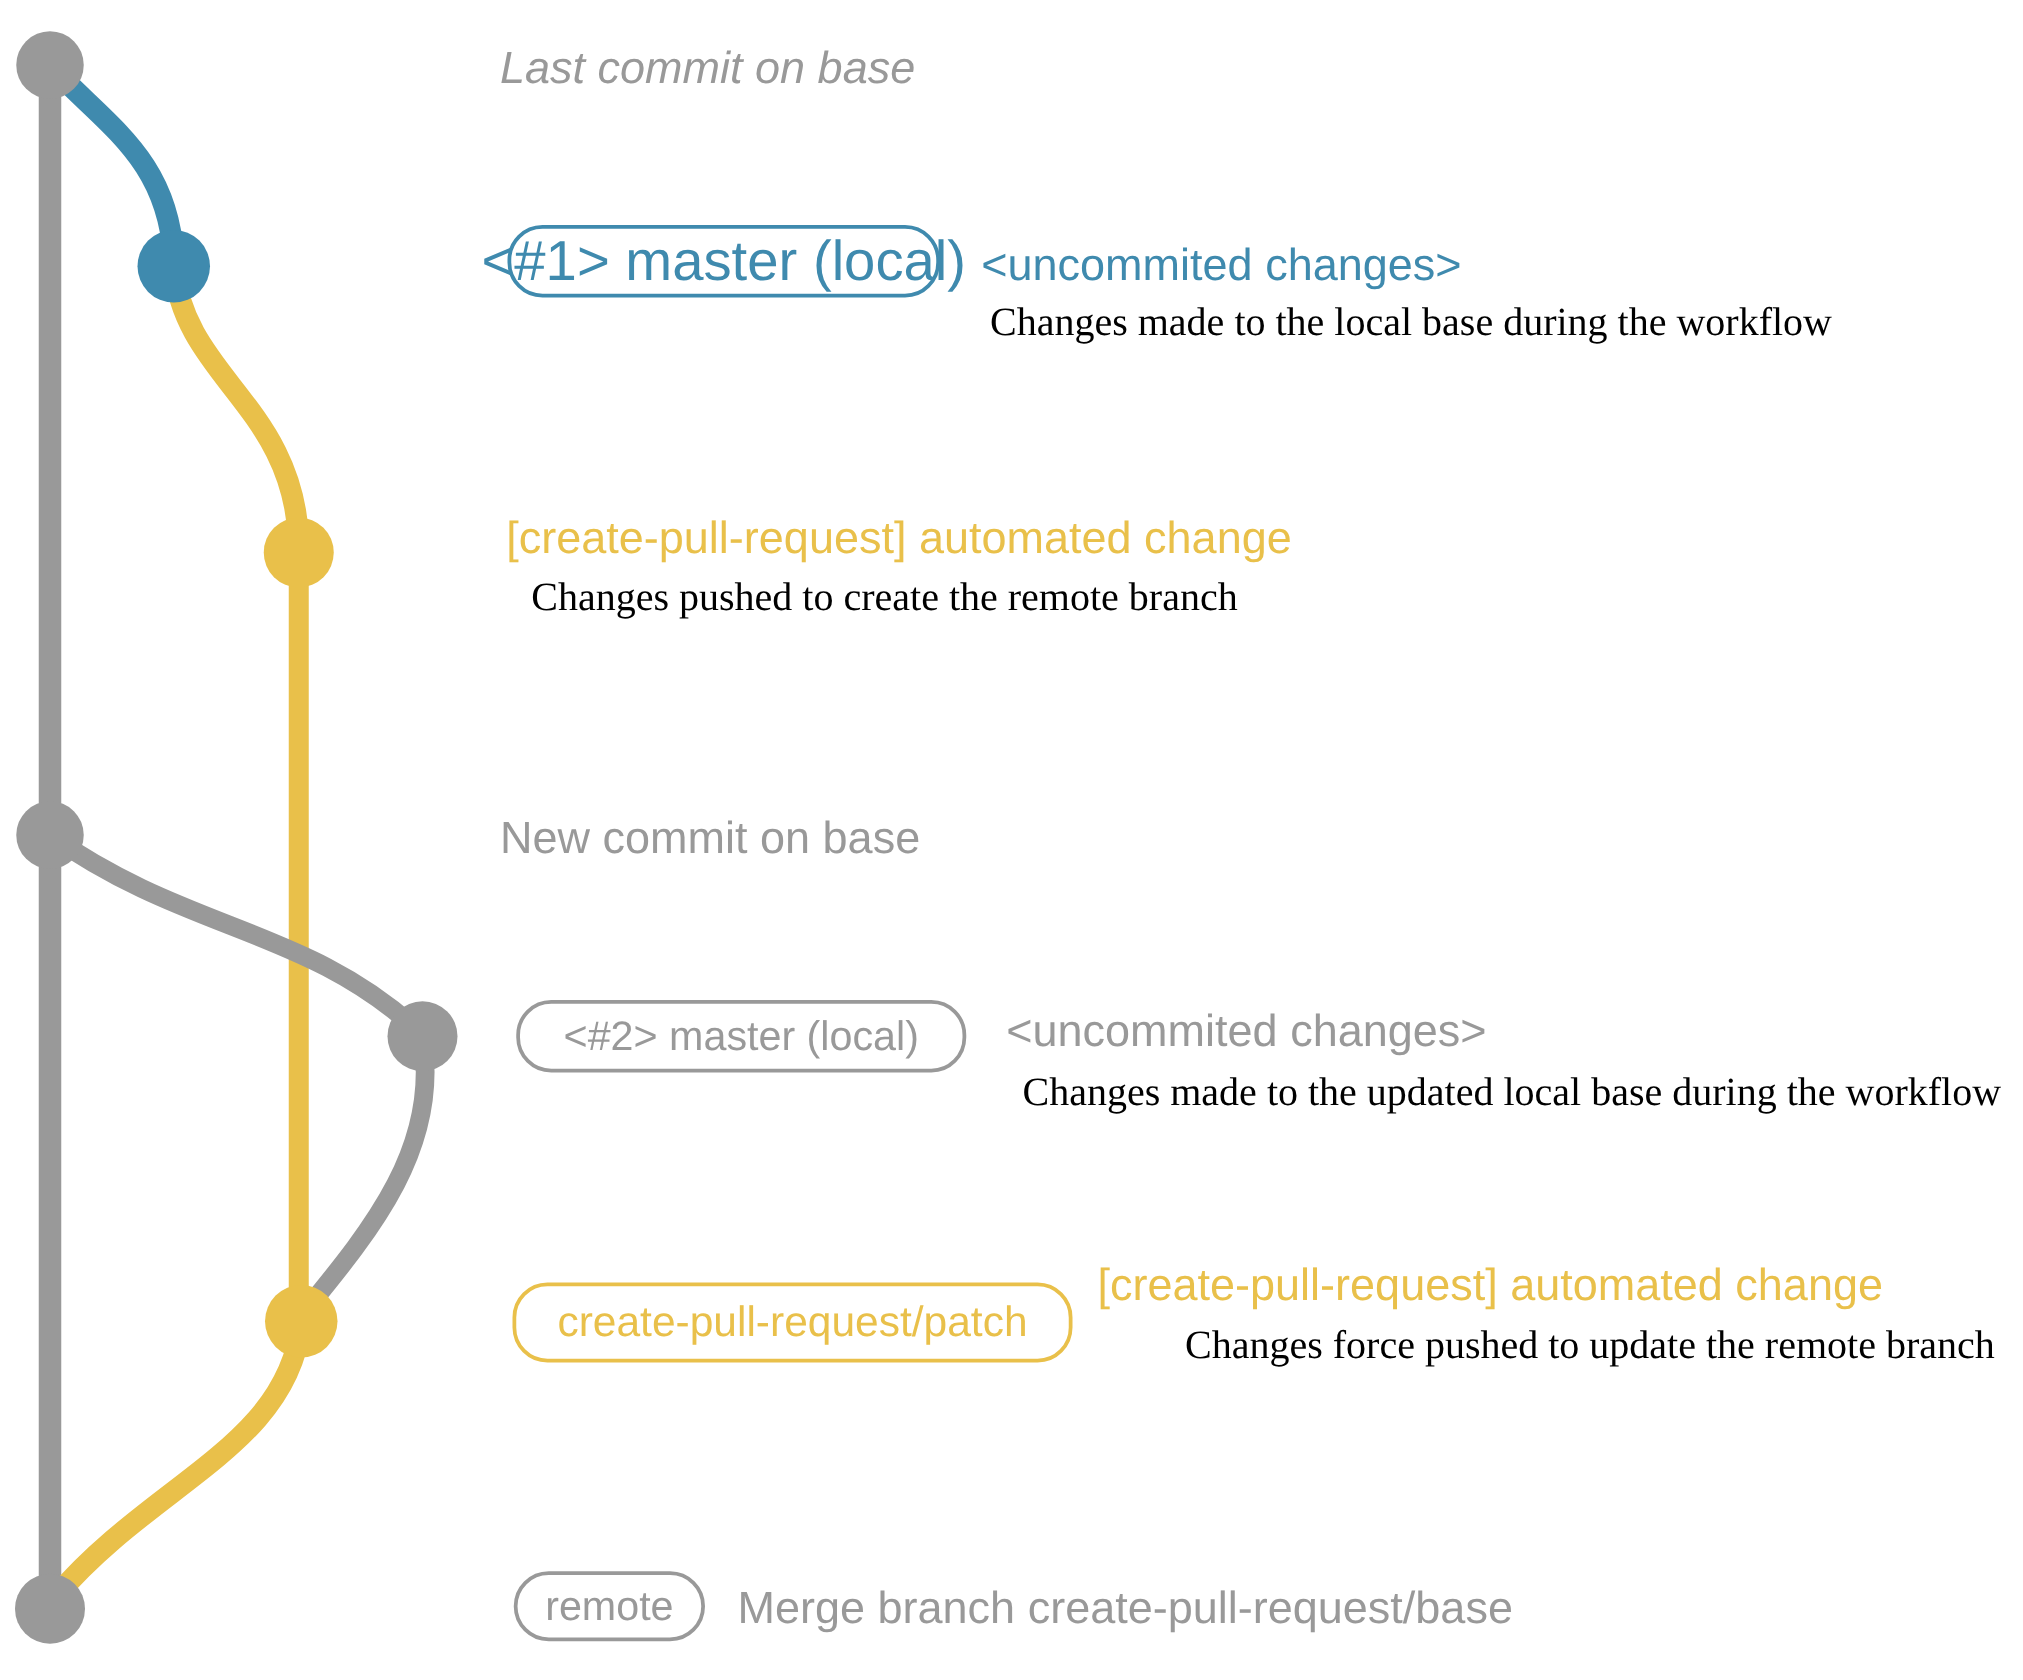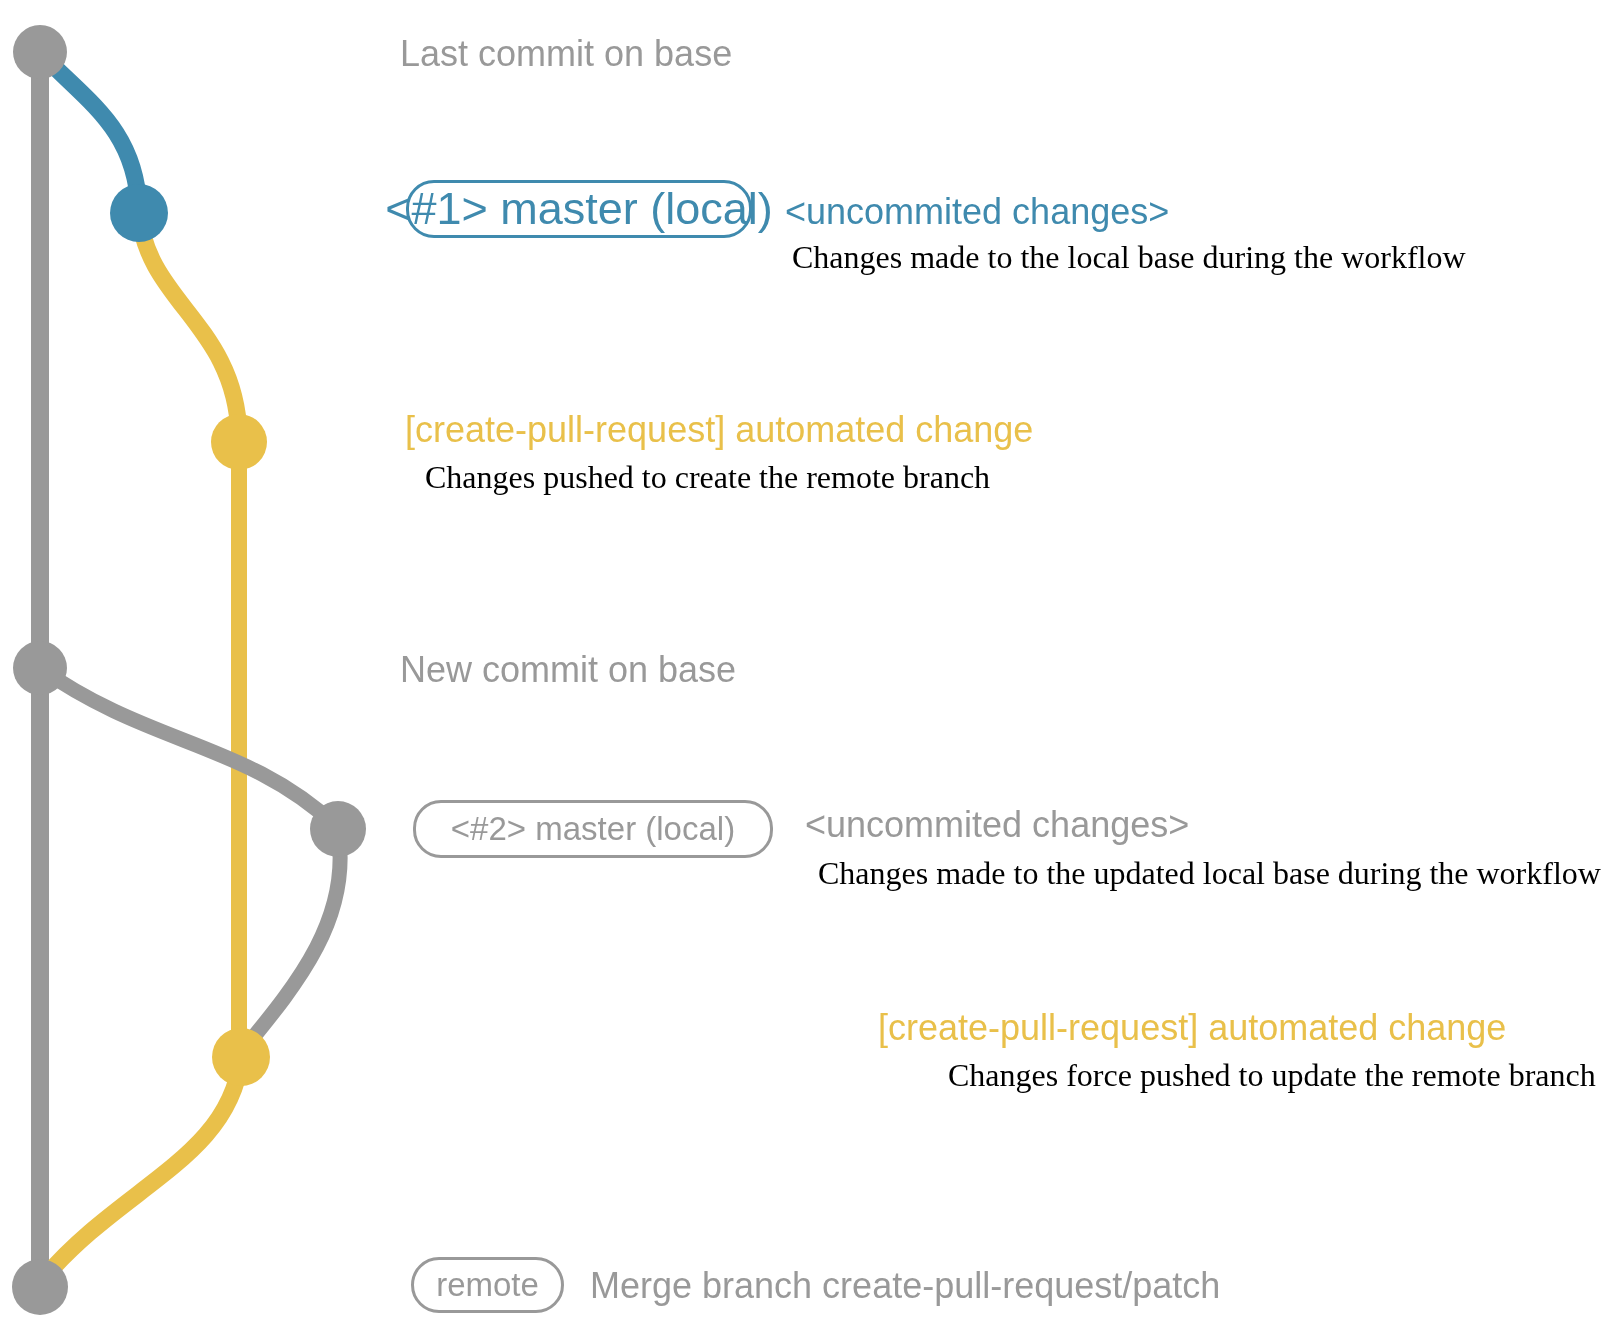--- a/index.html
+++ b/index.html
@@ -69,34 +69,35 @@
 
     <circle class="node gray" cx="40" cy="52" r="27"></circle>
     <circle class="node blue" cx="139" cy="213" r="29"></circle>
     <circle class="node yellow" cx="239" cy="442" r="28"></circle>
     <circle class="node gray" cx="40" cy="668" r="27"></circle>
     <circle class="node gray" cx="338" cy="829" r="28"></circle>
     <circle class="node yellow" cx="241" cy="1057" r="29"></circle>
     <circle class="node gray" cx="40" cy="1287" r="28"></circle>
   </svg>
 
-  <div class="txt sans c-gray" style="left:400px;top:34px;">Last commit on base</div>
+  <div class="txt sans c-gray" style="left:400px;top:34px;font-style:italic;">Last commit on base</div>
 
   <div class="badge blue" style="left:406px;top:180px;width:346px;height:58px;font-size:45px;">&lt;#1&gt; master (local)</div>
   <div class="txt sans c-blue" style="left:785px;top:192px;">&lt;uncommited changes&gt;</div>
   <div class="txt serif" style="left:792px;top:240px;">Changes made to the local base during the workflow</div>
 
   <div class="txt sans c-yellow" style="left:405px;top:410px;">[create-pull-request] automated change</div>
   <div class="txt sans c-gray" style="left:400px;top:650px;">New commit on base</div>
 
   <div class="txt serif" style="left:425px;top:460px;">Changes pushed to create the remote branch</div>
 
   <div class="badge gray" style="left:413px;top:800px;width:360px;height:58px;font-size:33px;">&lt;#2&gt; master (local)</div>
   <div class="txt sans c-gray" style="left:805px;top:805px;">&lt;uncommited changes&gt;</div>
   <div class="txt serif" style="left:818px;top:856px;">Changes made to the updated local base during the workflow</div>
 
+  <div class="badge yellow" style="left:410px;top:1026px;width:448px;height:64px;font-size:34px;">create-pull-request/patch</div>
   <div class="txt sans c-yellow" style="left:878px;top:1008px;">[create-pull-request] automated change</div>
   <div class="txt serif" style="left:948px;top:1058px;">Changes force pushed to update the remote branch</div>
 
   <div class="badge gray" style="left:411px;top:1257px;width:153px;height:56px;font-size:33px;">remote</div>
-  <div class="txt sans c-gray" style="left:590px;top:1266px;">Merge branch create-pull-request/patch</div>
+  <div class="txt sans c-gray" style="left:590px;top:1266px;">Merge branch create-pull-request/base</div>
 
 </div>
 
 </body></html>

